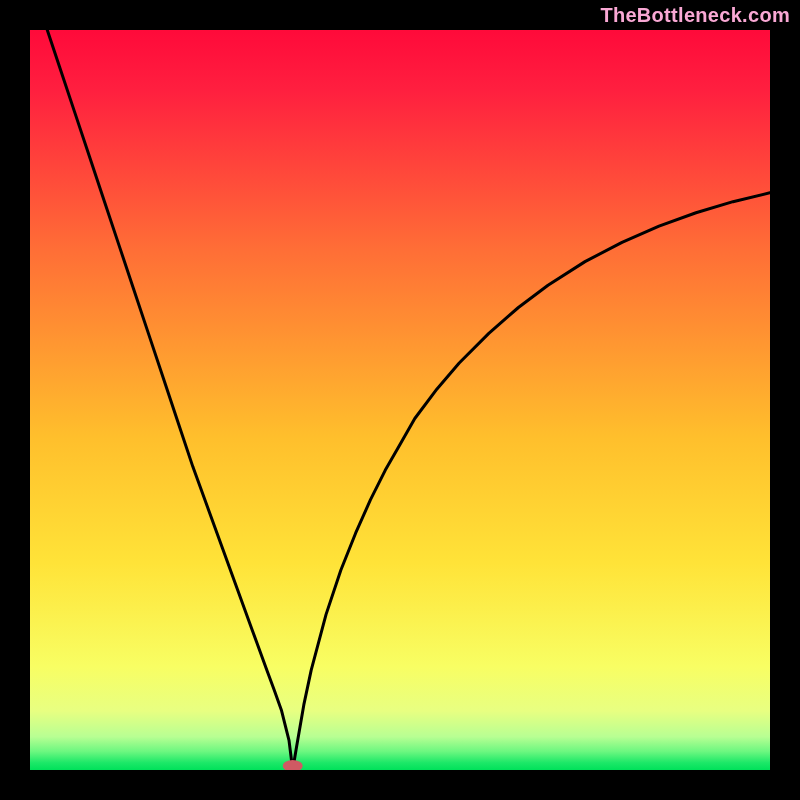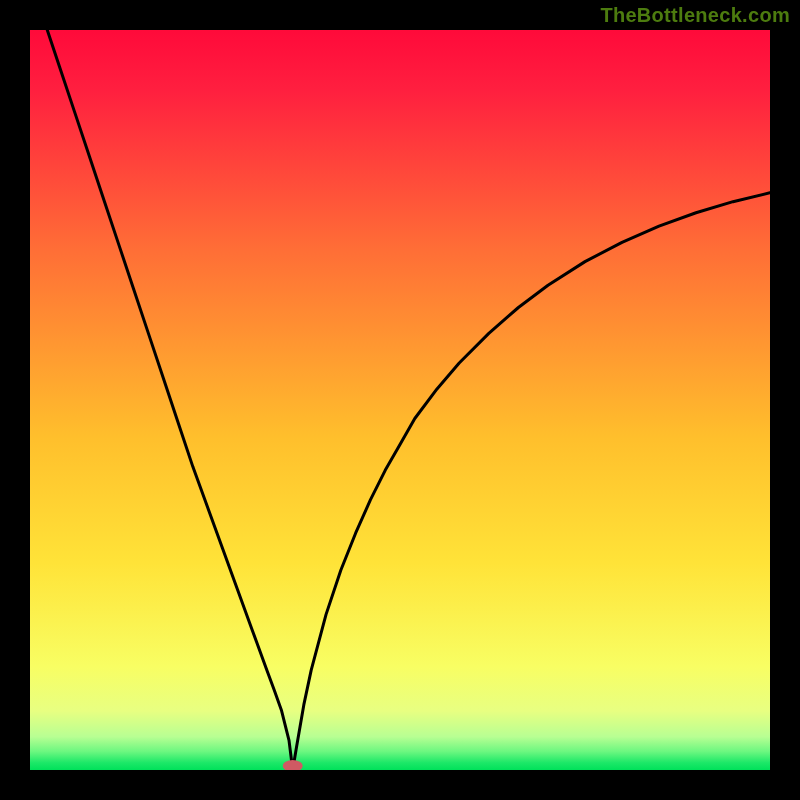--- a/index.html
+++ b/index.html
@@ -14,21 +14,21 @@
   .frame {
     position: relative;
     width: 800px;
     height: 800px;
     background: #000;
   }
   .watermark {
     position: absolute;
     top: 4px;
     right: 10px;
-    color: #4d7c0f;
+    color: #f9a8d4;
     font-size: 20px;
     font-weight: 600;
     letter-spacing: 0.3px;
     z-index: 20;
   }
   .plot-wrap {
     position: absolute;
     left: 30px;
     top: 30px;
     width: 740px;

